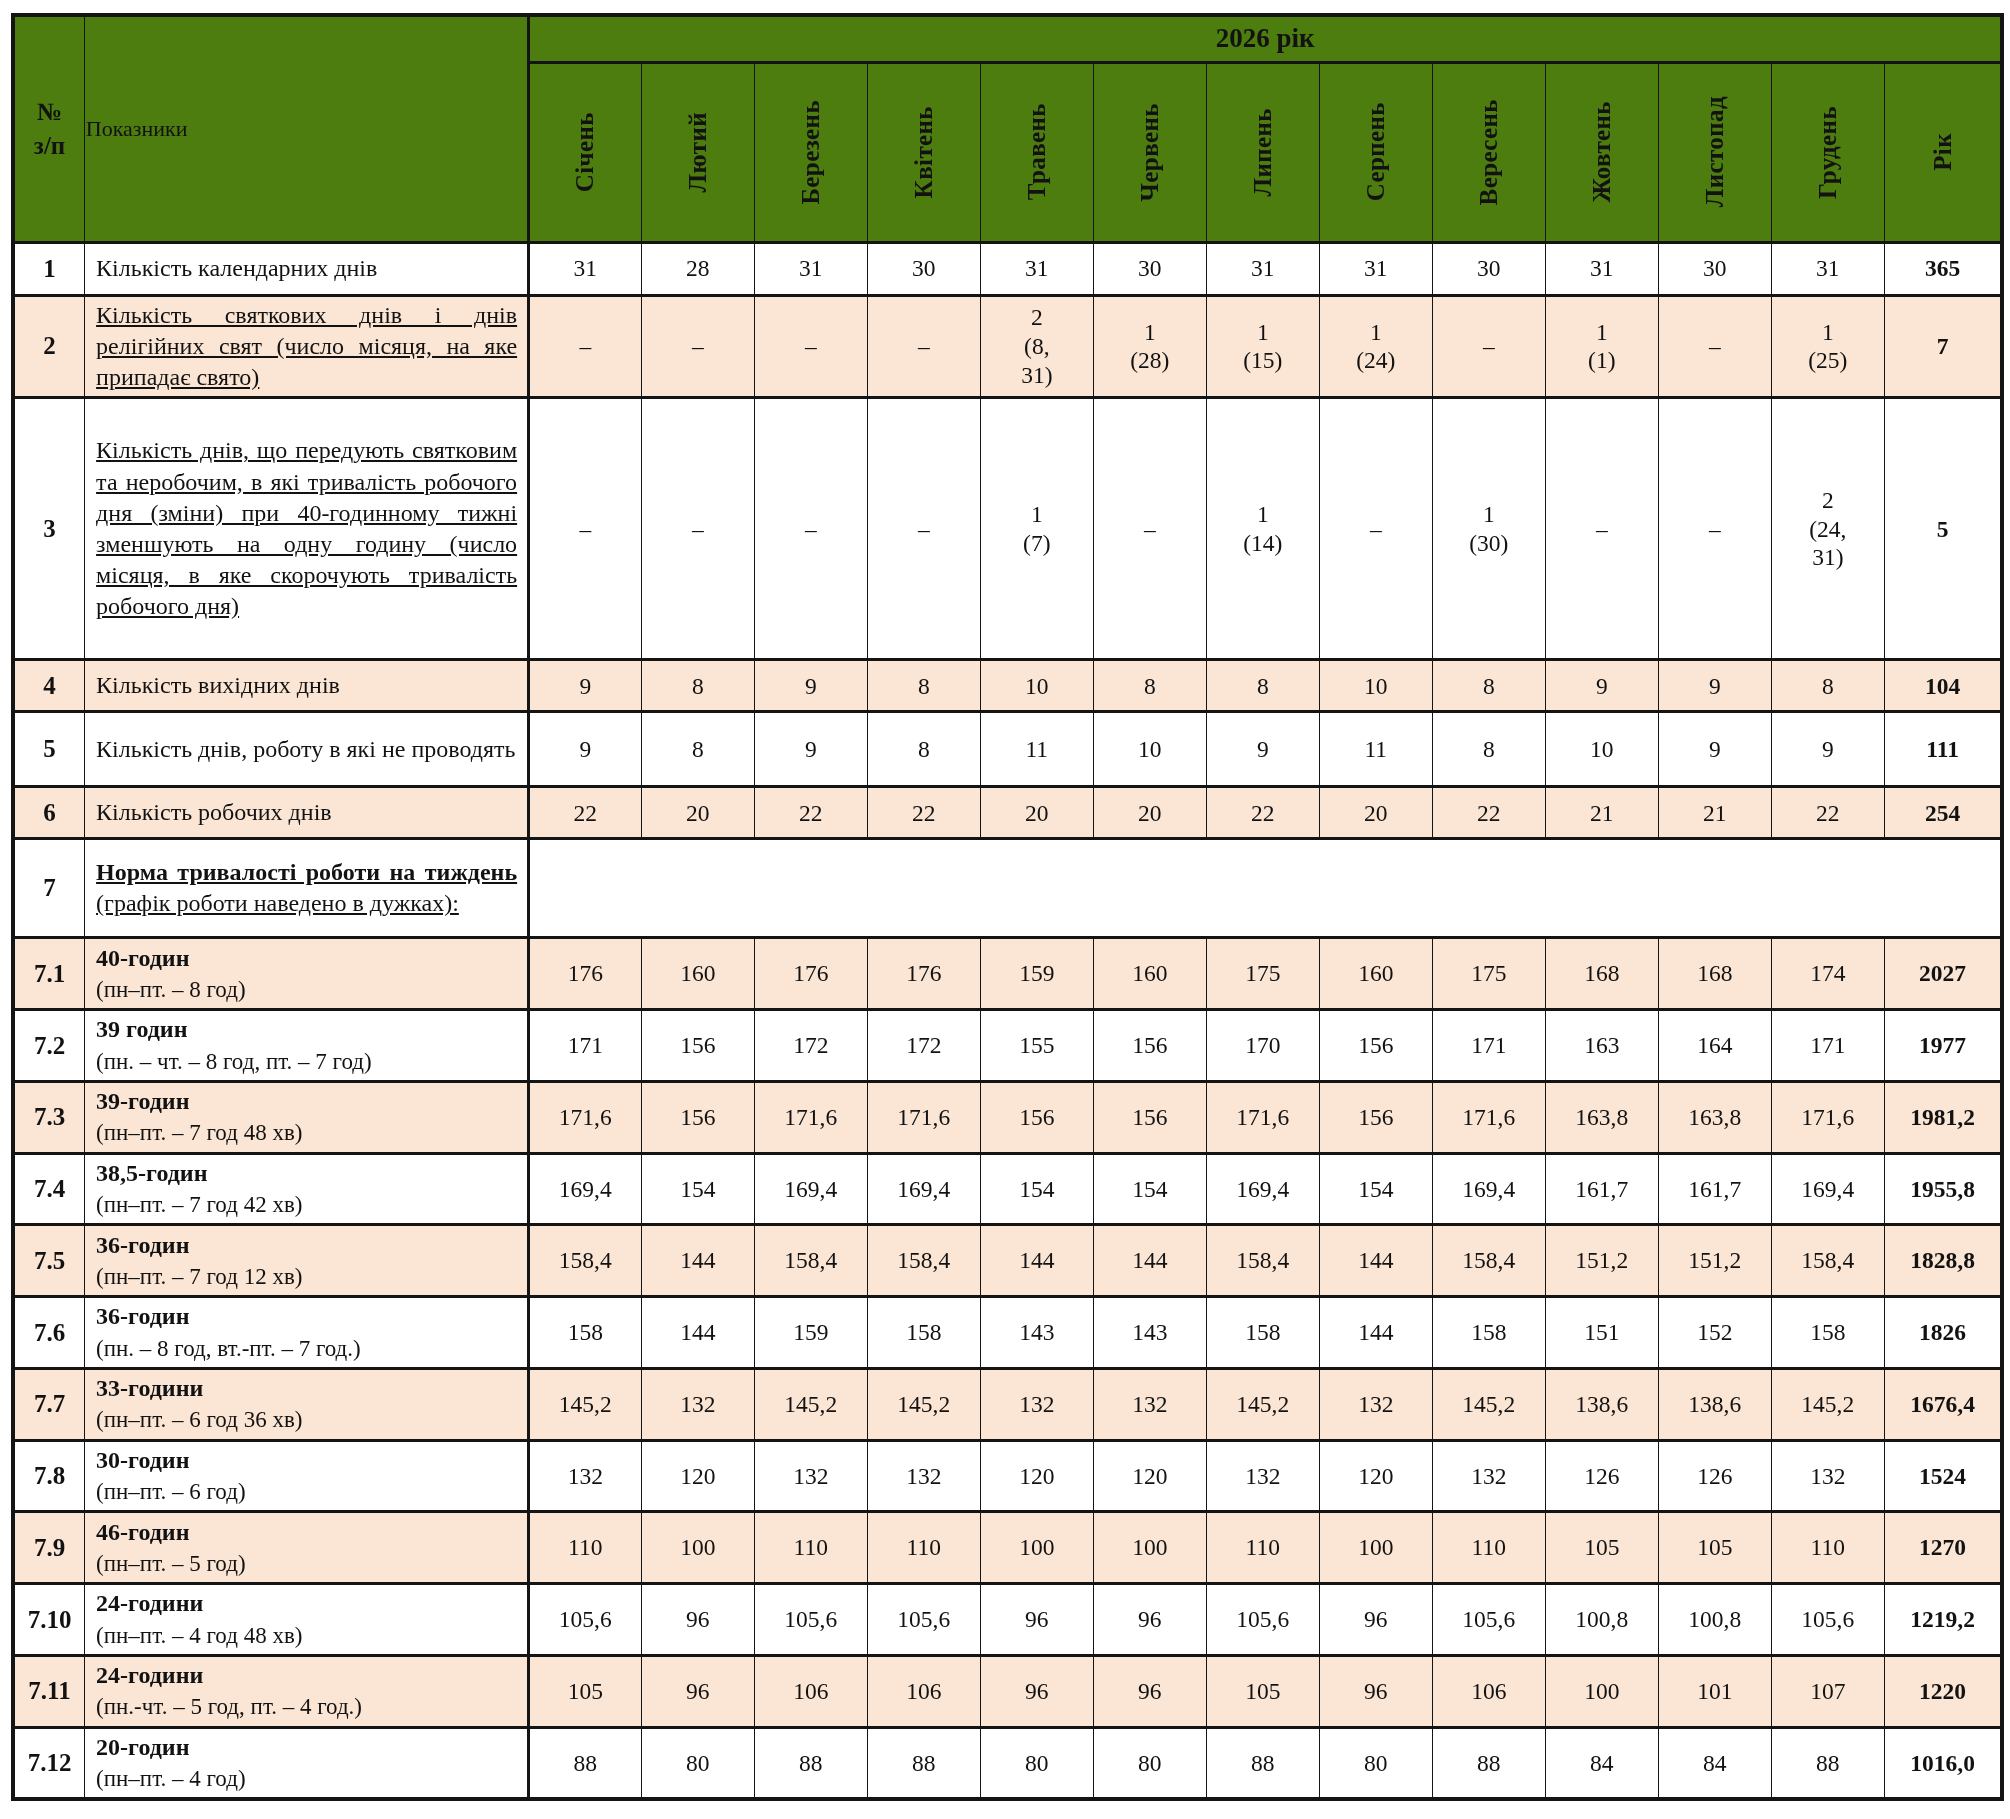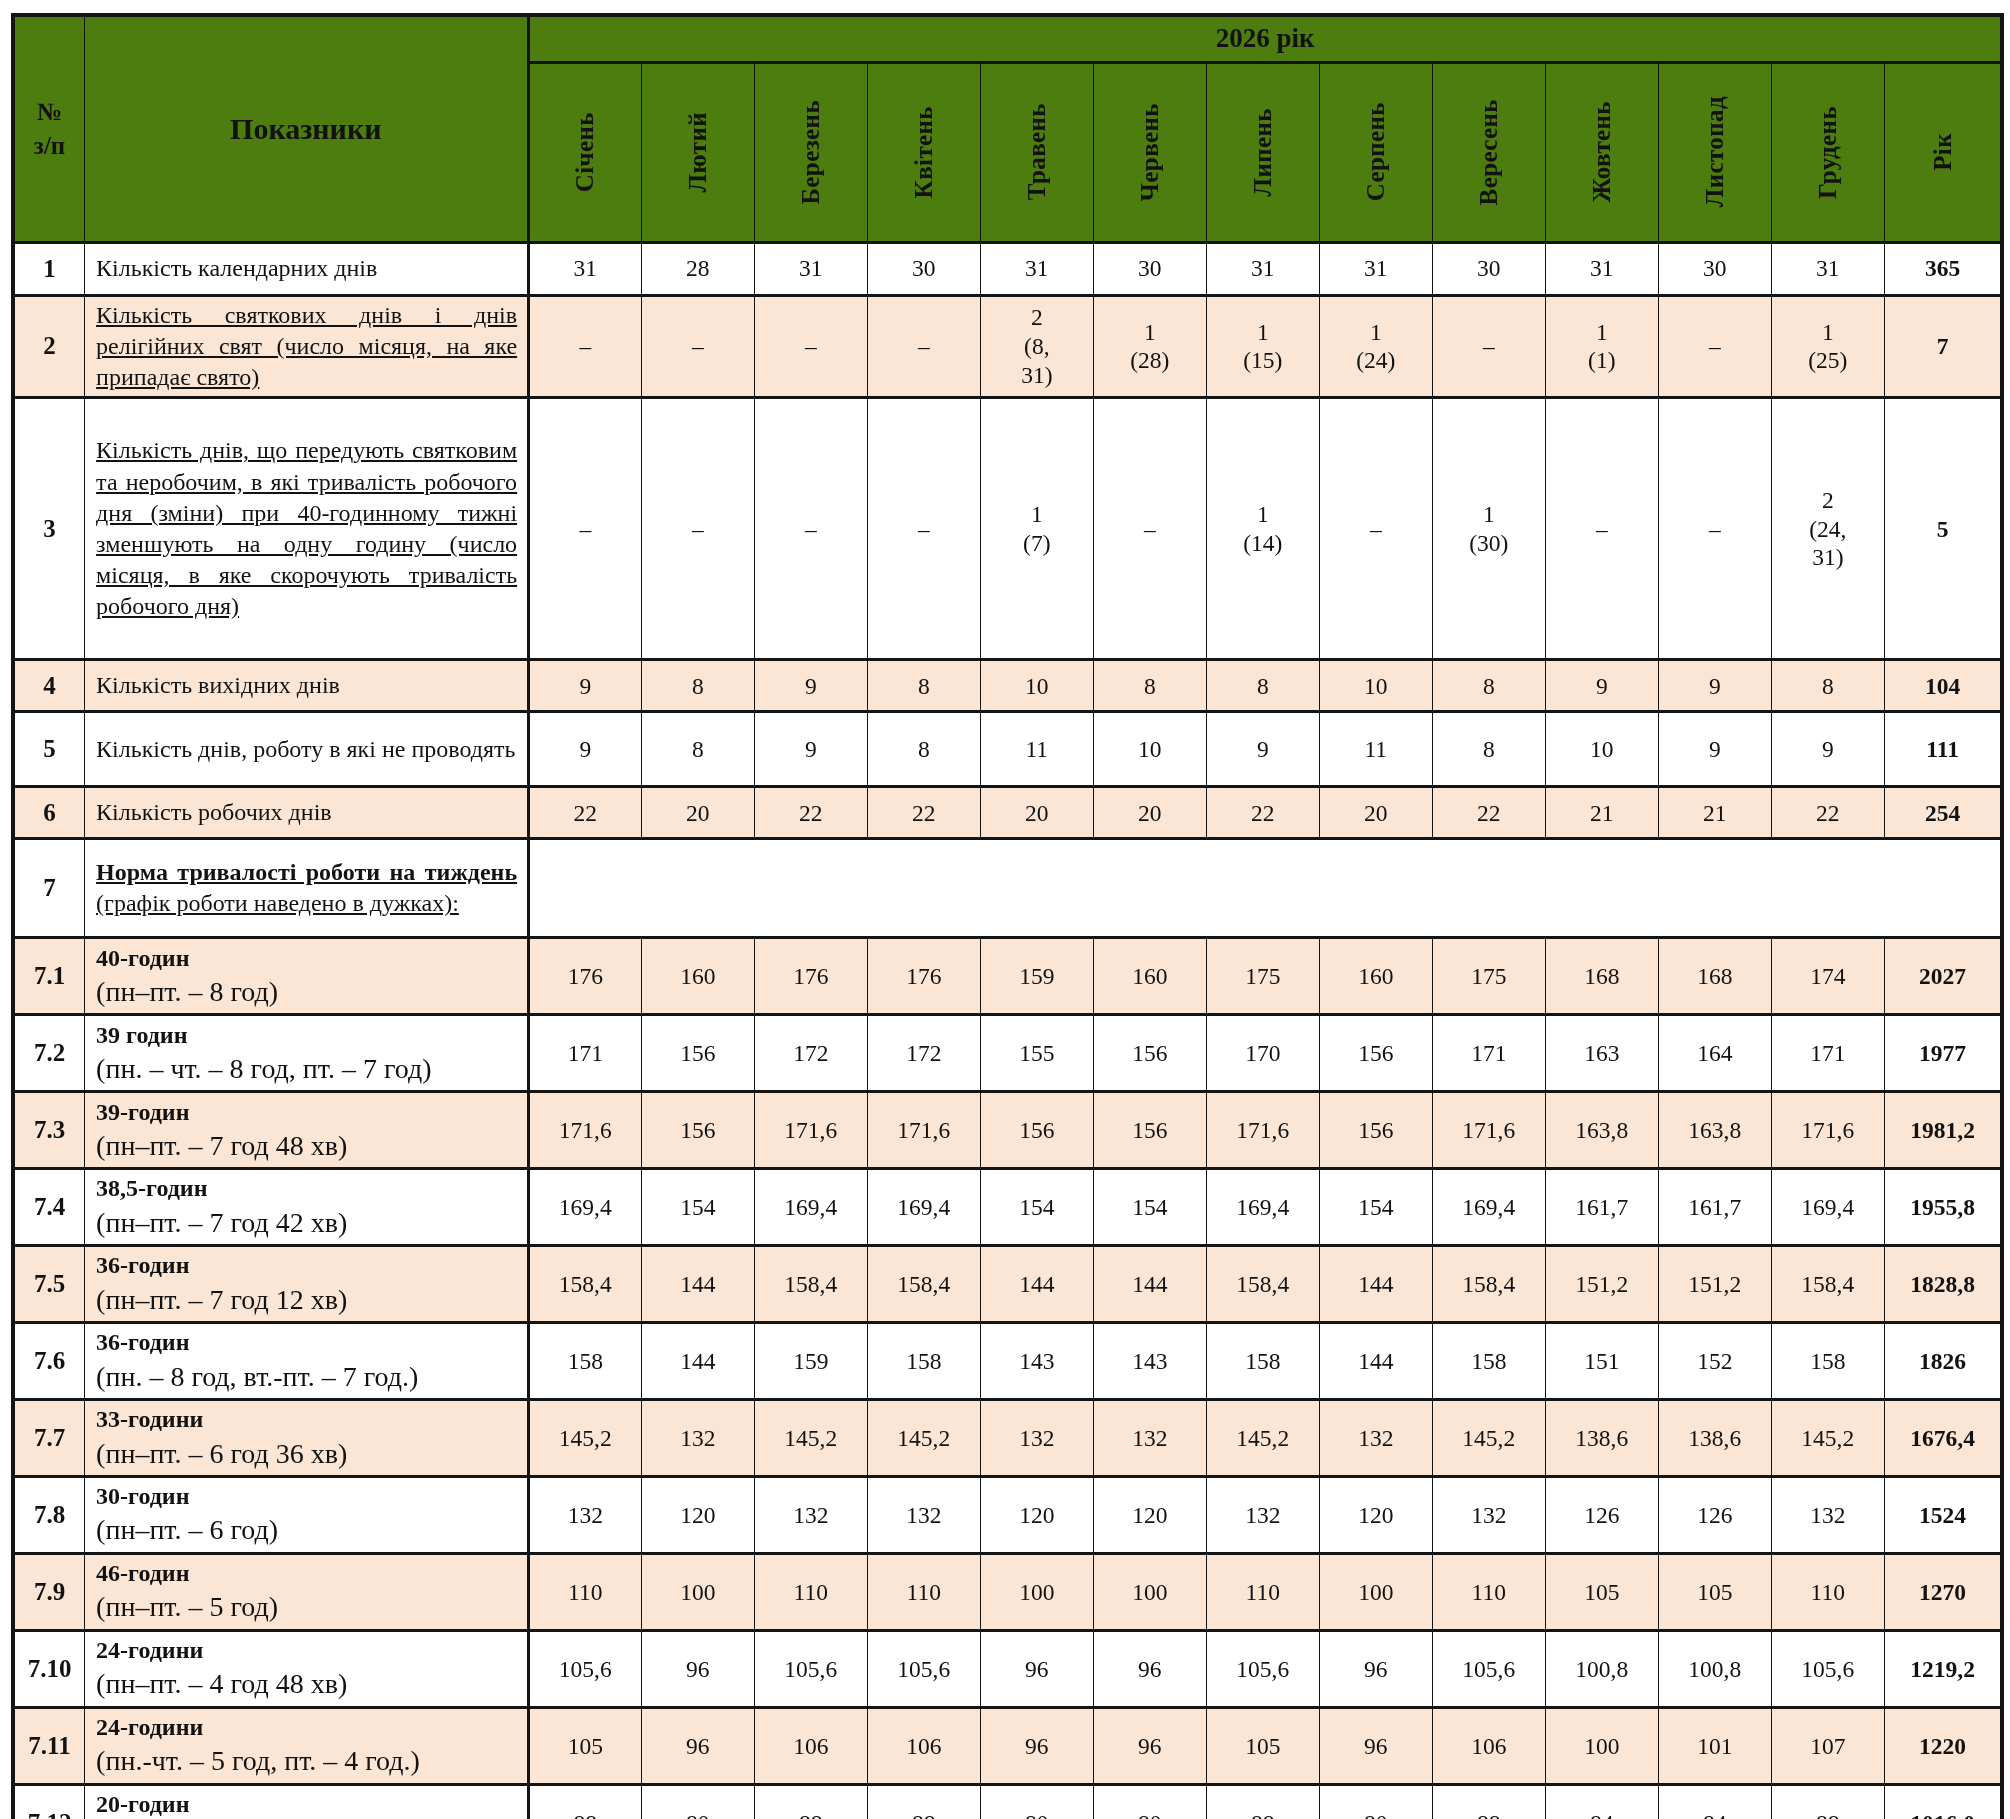--- a/index.html
+++ b/index.html
@@ -26,22 +26,22 @@
   
   tbody td{ border-top-width:3.2px; border-bottom-width:3.2px; }
   thead th{ border-bottom-width:3.2px; }
   
   .label, .corner-ind{ border-right-width:3.2px; }
   .num{ border-left-width:3.2px; }
 
   .hdr-bg{ background:#4d7c0f; }
 
   .corner{
-    text-align:center; vertical-align:middle;
-    font-weight:bold; font-size:30px; line-height:1.35;
+    text-align:left; vertical-align:middle;
+    font-weight:normal; font-size:22px; line-height:1.35;
     white-space:pre-line;
   }
   .year-band{
     text-align:center; vertical-align:middle;
     font-weight:bold; font-size:27px;
     height:47px;
   }
   .month-th{
     height:180px; text-align:center; vertical-align:middle;
   }
@@ -63,21 +63,21 @@
     font-weight:bold; font-size:25px;
   }
   .label{
     vertical-align:middle;
     font-size:24px; line-height:1.30;
     padding:3.2px 9.7px 3.2px 11.3px;
     text-align:left;
   }
   .label.justify{ text-align:justify;text-decoration:underline; }
   .label .bold-part{ font-weight:bold; }
-  .label .note{ font-weight:normal; font-size:28px;text-align:right; }
+  .label .note{ font-weight:normal; font-size:23px;text-align:right; }
   .val{
     text-align:center; vertical-align:middle;
     font-size:23.5px; line-height:1.22;
     white-space:pre-line;
     padding:1.6px 1.6px;
   }
   .val.year-val{ font-weight:bold; }
   .blankcell{ background:#ffffff; }
 
   

